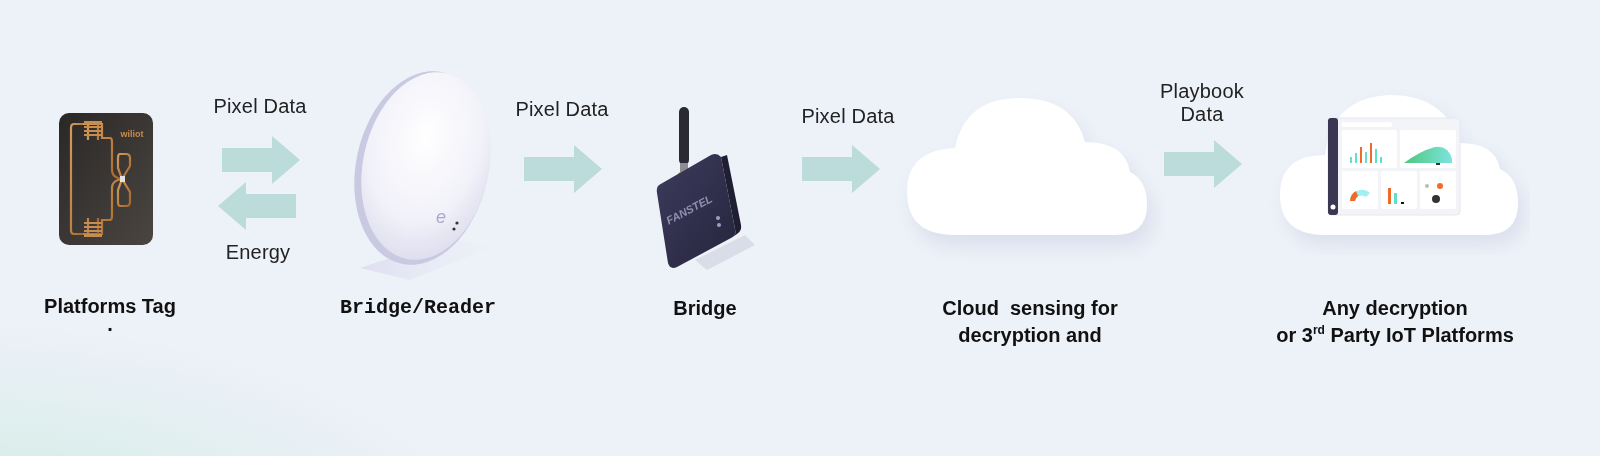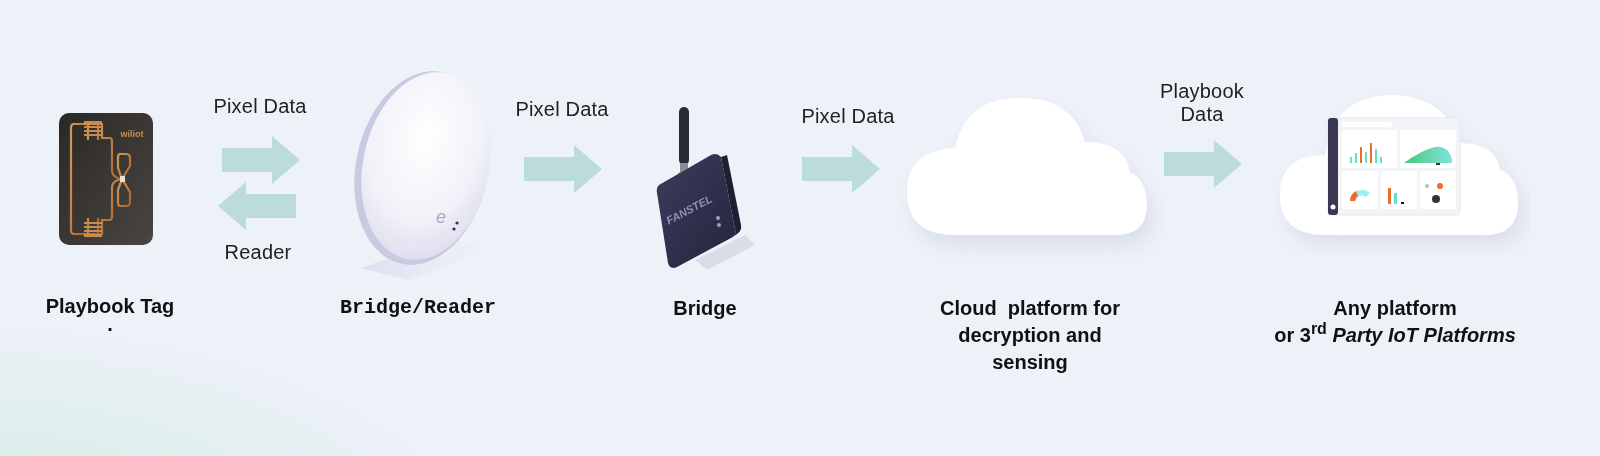--- a/index.html
+++ b/index.html
@@ -15,21 +15,21 @@
     pointer-events:none;
   }
   .abs { position:absolute; }
   .flow-label {
     position:absolute; font-size:20px; color:#222; text-align:center; line-height:23px;
     letter-spacing:0.2px;
   }
   .node-label {
     position:absolute; font-size:20px; font-weight:bold; color:#111; text-align:center; line-height:27px;
   }
-  .node-label sup { font-size:16px; vertical-align: 8px; line-height:0;text-align:right; }
+  .node-label sup { font-size:12px; vertical-align: 8px; line-height:0;text-align:right; }
   .arrow { position:absolute; }
   .arrow svg { display:block; }
 </style>
 </head>
 <body>
 
 <div class="bg-glow"></div>
 
 <div class="abs" style="left:58px;top:112px;width:96px;height:134px;">
   <svg width="96" height="134" viewBox="0 0 96 134">
@@ -61,37 +61,37 @@
       <rect x="26" y="110" width="18" height="2"></rect>
         <rect x="26" y="114" width="18" height="2"></rect>
       <rect x="26" y="118" width="18" height="2"></rect>
         <rect x="26" y="122" width="18" height="3"></rect>
     </g>
     <rect x="62" y="64" width="5" height="6" fill="#e4e0dc"></rect>
     <text x="74" y="25" font-family="Liberation Sans, sans-serif" font-size="9" font-weight="bold" fill="#c78c4f" text-anchor="middle">wiliot</text>
   </svg>
 </div>
 <div class="node-label" style="left:20px;top:293px;width:180px;">
-  <div>Playbook Tag</div>
+  <div>Platforms Tag</div>
   <div style="line-height:12px;margin-top:-2px;">.</div>
 </div>
 
 <div class="flow-label" style="left:200px;top:95px;width:120px;">Pixel Data</div>
 <div class="arrow" style="left:222px;top:136px;">
   <svg width="78" height="48" viewBox="0 0 78 48">
       <path d="M0 12 H50 V0 L78 24 L50 48 V36 H0 Z" fill="#bcdcdc"></path>
     </svg>
 </div>
 
 <div class="arrow" style="left:218px;top:182px;">
   <svg width="78" height="48" viewBox="0 0 78 48">
       <path d="M78 12 H28 V0 L0 24 L28 48 V36 H78 Z" fill="#bcdcdc"></path>
     </svg>
 </div>
-<div class="flow-label" style="left:198px;top:241px;width:120px;">Reader</div>
+<div class="flow-label" style="left:198px;top:241px;width:120px;">Energy</div>
 
 <div class="abs" style="left:340px;top:68px;width:160px;height:220px;">
   <svg width="160" height="220" viewBox="0 0 160 220">
     <defs>
       <radialGradient id="disc" cx="0.45" cy="0.35" r="0.75">
         <stop offset="0" stop-color="#ffffff"></stop>
         <stop offset="0.6" stop-color="#f1f1f9"></stop>
         <stop offset="1" stop-color="#d6d6ea"></stop>
       </radialGradient>
       <linearGradient id="shadowpad" x1="0" y1="0" x2="1" y2="0">
@@ -153,23 +153,22 @@
         <feGaussianBlur stdDeviation="9"></feGaussianBlur>
       </filter>
     </defs>
     <g filter="url(#cshadow)" opacity="0.35" fill="#b8c0d8" transform="translate(6,12)">
       <path d="M60 155 Q 12 155 12 112 Q 12 70 60 68 Q 70 18 125 18 Q 178 18 190 62 Q 230 62 235 92 Q 252 100 252 125 Q 252 155 220 155 Z"></path>
     </g>
     <path d="M60 155 Q 12 155 12 112 Q 12 70 60 68 Q 70 18 125 18 Q 178 18 190 62 Q 230 62 235 92 Q 252 100 252 125 Q 252 155 220 155 Z" fill="#ffffff"></path>
   </svg>
 </div>
 <div class="node-label" style="left:900px;top:295px;width:260px;">
-  <div style="white-space:pre;">Cloud  platform for</div>
+  <div style="white-space:pre;">Cloud  sensing for</div>
   <div>decryption and</div>
-  <div>sensing</div>
 </div>
 
 <div class="flow-label" style="left:1142px;top:80px;width:120px;">
   <div>Playbook</div>
   <div>Data</div>
 </div>
 <div class="arrow" style="left:1164px;top:140px;">
   <svg width="78" height="48" viewBox="0 0 78 48">
       <path d="M0 12 H50 V0 L78 24 L50 48 V36 H0 Z" fill="#bcdcdc"></path>
     </svg>
@@ -216,15 +215,15 @@
     <rect x="118" y="103" width="3" height="16" fill="#f06a2a"></rect>
     <rect x="124" y="108" width="3" height="11" fill="#5fe0c8"></rect>
     <rect x="131" y="117" width="3" height="2" fill="#111"></rect>
     <rect x="150" y="86" width="36" height="38" rx="2" fill="#ffffff"></rect>
     <circle cx="170" cy="101" r="3" fill="#f06a2a"></circle>
     <circle cx="166" cy="114" r="4" fill="#333"></circle>
     <circle cx="157" cy="101" r="2" fill="#bbb"></circle>
   </svg>
 </div>
 <div class="node-label" style="left:1255px;top:295px;width:280px;">
-  <div>Any platform</div>
-  <div><span>or 3</span><sup>rd</sup><span style="white-space:pre;font-style:italic;"> Party IoT Platforms</span></div>
+  <div>Any decryption</div>
+  <div><span>or 3</span><sup>rd</sup><span style="white-space:pre;"> Party IoT Platforms</span></div>
 </div>
 
 </body></html>

